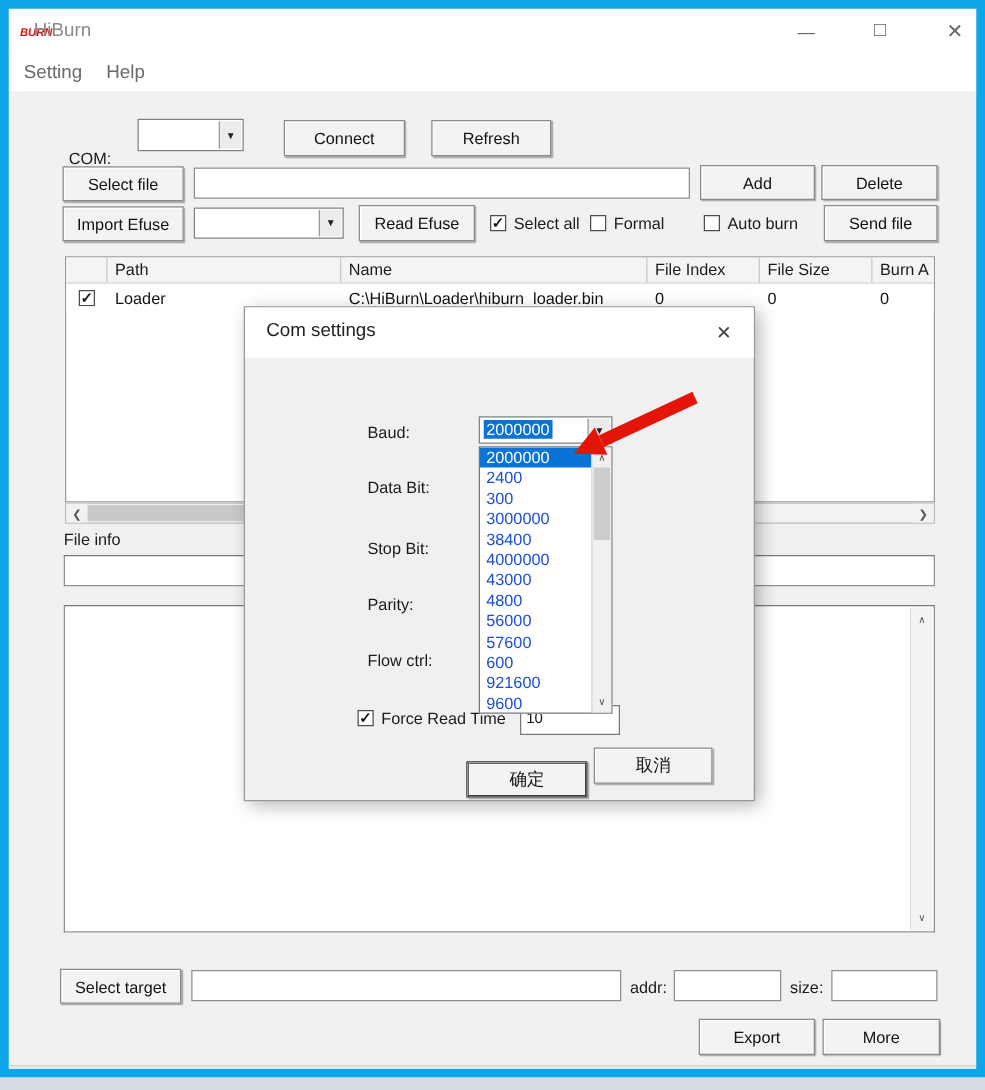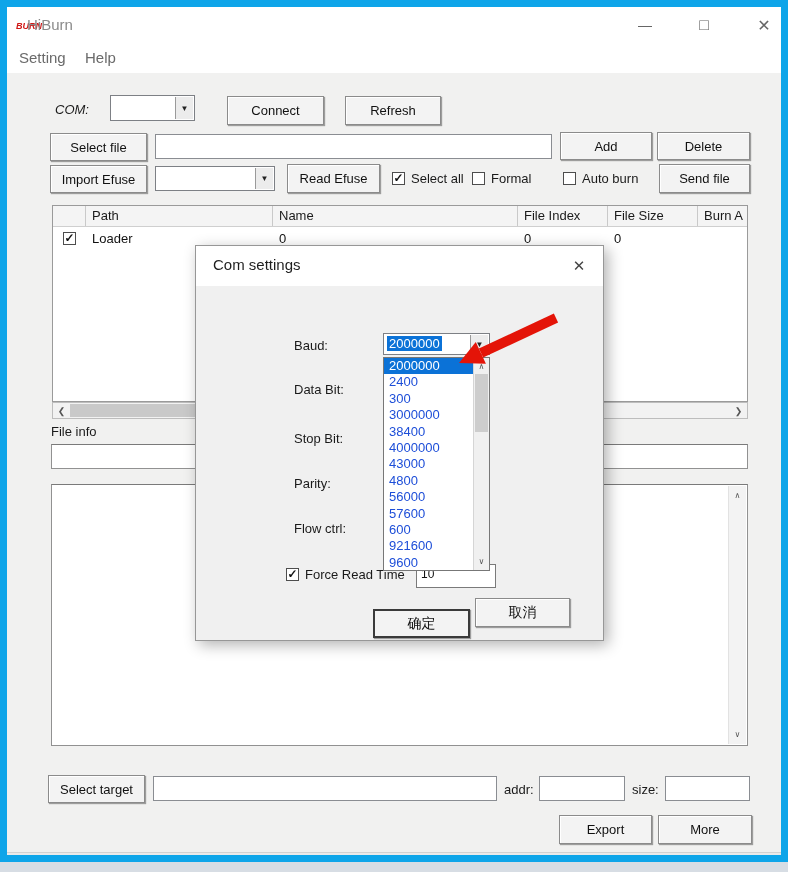--- a/index.html
+++ b/index.html
@@ -72,21 +72,21 @@
     <div class="ctl" style="left:615px;">—</div>
     <div class="ctl" style="left:674px;font-size:16px;">□</div>
     <div class="ctl" style="left:734px;font-size:16px;">✕</div>
   </div>
 
   <div class="menubar">
     <span class="menu-item" style="left:12px;">Setting</span>
     <span class="menu-item" style="left:78px;">Help</span>
   </div>
 
-  <span class="label" style="left:48px;top:95px;font-style:italic;">COM:</span>
+  <span class="label" style="left:48px;top:112px;">COM:</span>
   <div class="combo" style="left:103px;top:88px;width:85px;height:26px;">
     <div class="combo-arrow">▼</div>
   </div>
   <div class="btn" style="left:338px;top:89px;width:94px;height:27px;">Refresh</div>
   <div class="btn" style="left:220px;top:89px;width:95px;height:27px;">Connect</div>
 
   <div class="btn" style="left:43px;top:126px;width:95px;height:26px;">Select file</div>
   <div class="field" style="left:148px;top:127px;width:397px;height:25px;"></div>
   <div class="btn" style="left:553px;top:125px;width:90px;height:26px;">Add</div>
   <div class="btn" style="left:650px;top:125px;width:91px;height:26px;">Delete</div>
@@ -118,20 +118,21 @@
       <div class="th">File Index</div>
       <div class="th">File Size</div>
       <div class="th" style="border-right:none;">Burn A</div>
     </div>
     <div>
         <div class="trow">
           <div class="td tc">
             <span class="cb on"></span>
           </div>
           <div class="td">Loader</div>
+          <div class="td">C:\HiBurn\Loader\hiburn_loader.bin</div>
           <div class="td">0</div>
           <div class="td">0</div>
           <div class="td">0</div>
         </div>
       </div>
   </div>
 
   <div class="hscroll">
     <div class="sb-btn" style="left:0;">❮</div>
     <div class="hthumb"></div>

